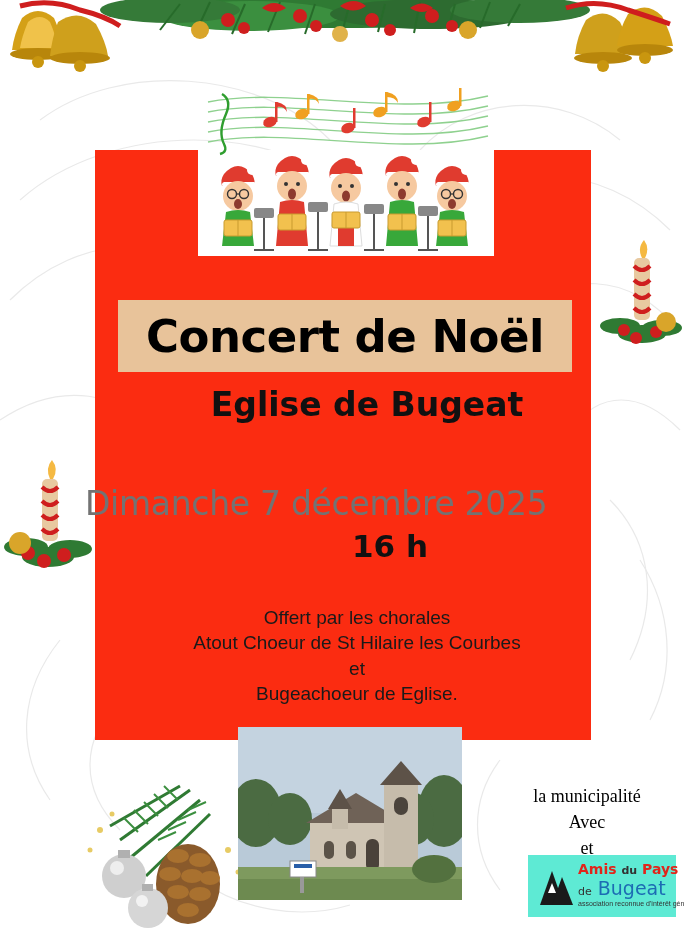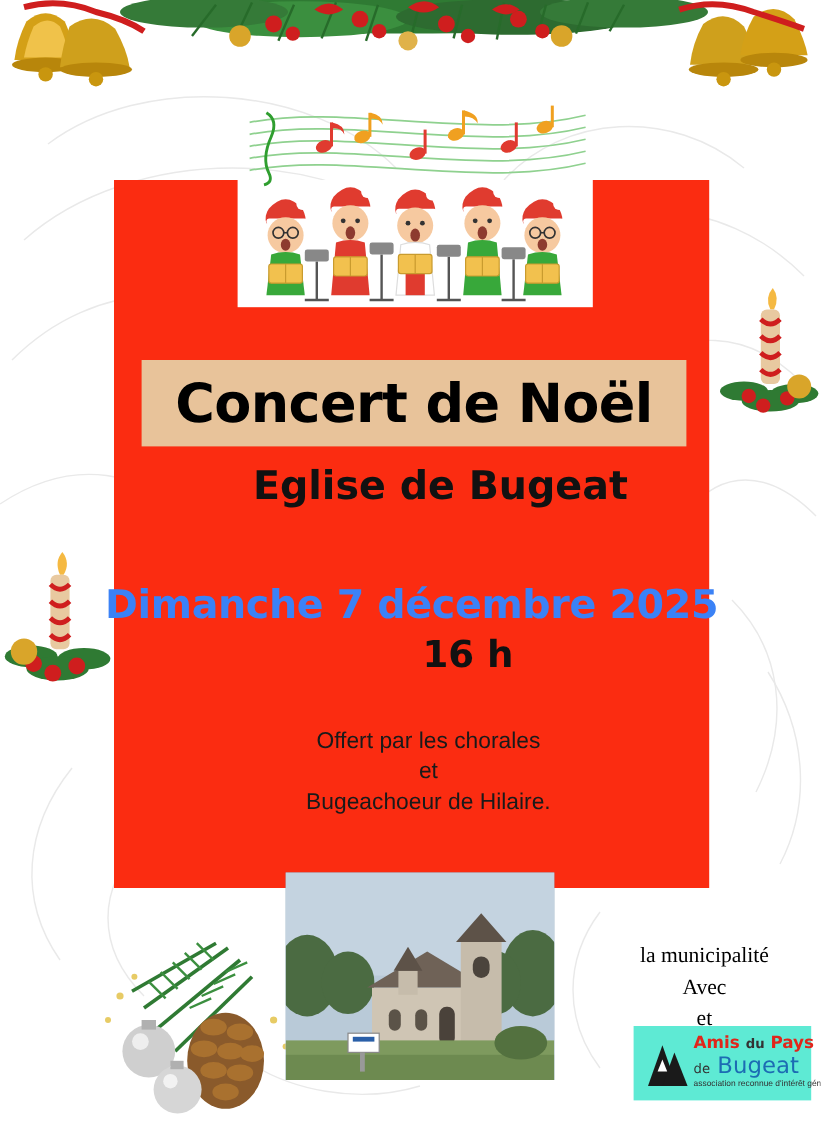--- a/index.html
+++ b/index.html
@@ -95,25 +95,24 @@
     font-weight: bold;
     font-size: 33px;
     color: #111111;
   }
 
   .date-line {
     position: absolute;
     left: 85px;
     top: 484px;
     width: 516px;
-    text-align: center;
     font-family: "DejaVu Sans", sans-serif;
-    font-weight: bold;
+    font-weight: normal;
     font-size: 33px;
-    color: #3b82f6;
+    color: #737373;
     letter-spacing: -0.3px;
   }
   .time-line {
     position: absolute;
     left: 95px;
     top: 528px;
     width: 590px;
     text-align: center;
     font-family: "DejaVu Sans", sans-serif;
     font-weight: bold;
@@ -517,22 +516,23 @@
     <span class="title-text">Concert de Noël</span>
   </div>
 
   <div class="subtitle">Eglise de Bugeat</div>
 
   <div class="date-line">Dimanche 7 décembre 2025</div>
   <div class="time-line">16 h</div>
 
   <div class="offer-block">
     <div>Offert par les chorales</div>
+    <div>Atout Choeur de St Hilaire les Courbes</div>
     <div>et</div>
-    <div>Bugeachoeur de Hilaire.</div>
+    <div>Bugeachoeur de Eglise.</div>
   </div>
 
   <div class="church-photo">
     <svg viewBox="0 0 224 173" width="224" height="173" xmlns="http://www.w3.org/2000/svg">
       <rect x="0" y="0" width="224" height="173" fill="#b9cad8"></rect>
       <rect x="0" y="0" width="224" height="86" fill="#c4d3e0"></rect>
 
       <g fill="#4b6b42">
         <ellipse cx="18" cy="86" rx="26" ry="34"></ellipse>
         <ellipse cx="52" cy="92" rx="22" ry="26"></ellipse>

